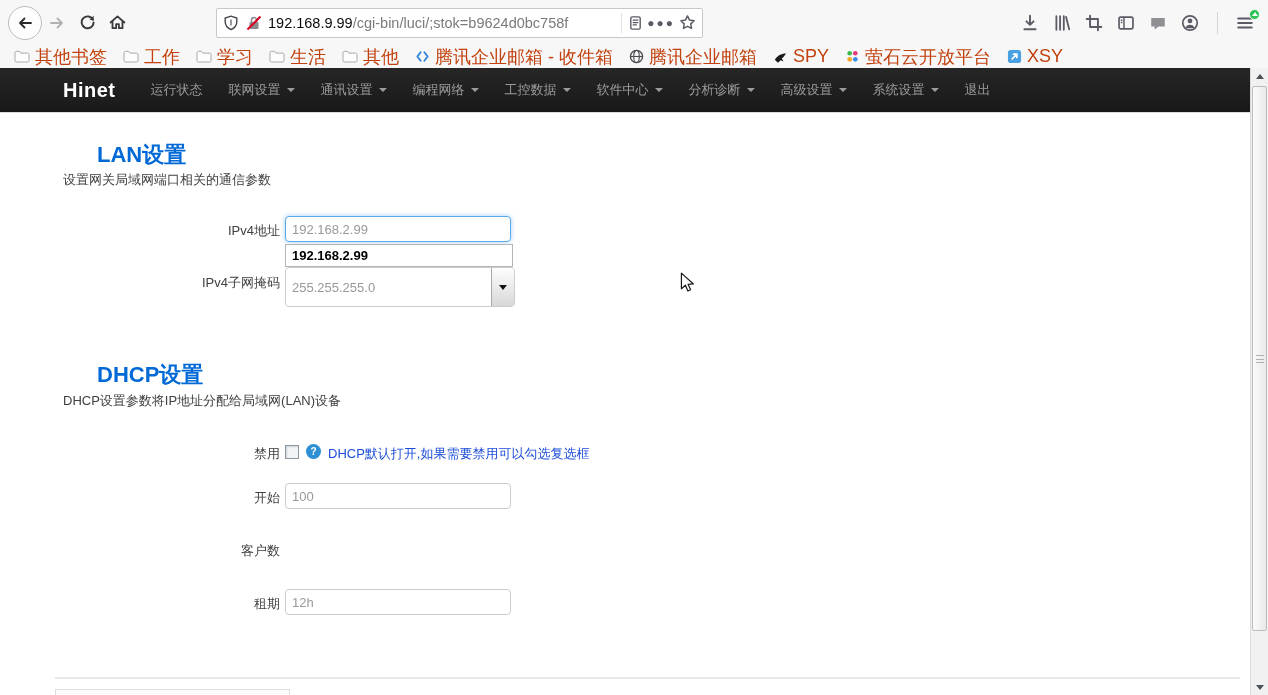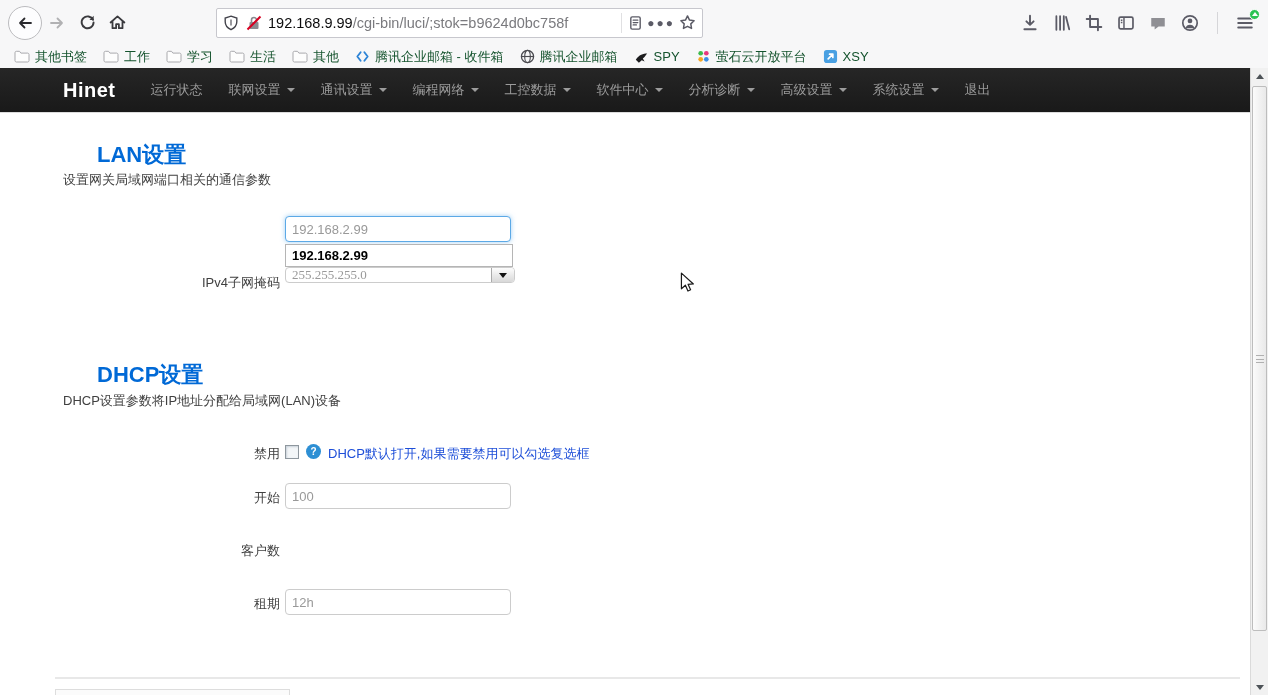--- a/index.html
+++ b/index.html
@@ -29,21 +29,21 @@
 
   .tb-icons { margin-left:auto; display:flex; align-items:center; gap:14px; }
   .tb-sep { width:1px; height:22px; background:#d6d6d9; margin-left:4px; }
   .menu-wrap { position:relative; margin-left:4px; margin-right:6px; }
   .badge { position:absolute; top:-5px; right:-6px; width:11px; height:11px; border-radius:50%;
            background:#2bc253; border:1px solid #fff; display:flex; align-items:center; justify-content:center; }
   .badge i { width:0; height:0; border-left:3px solid transparent; border-right:3px solid transparent;
              border-bottom:4px solid #fff; display:block; }
 
   .bookmarks { height:23px; background:#f7f7f8; display:flex; align-items:center; padding:0 6px;
-               font-size:13px; color:#14532d; }
+               font-size:18px; color:#c2410c; }
   .bm { display:flex; align-items:center; gap:5px; padding:0 8px; white-space:nowrap; }
 
   
   .content-wrap { position:relative; height:627px; display:flex; }
   .page { position:relative; flex:1; background:#fff; overflow:hidden; }
 
   .navbar { height:44px; background:linear-gradient(#262626,#191919); display:flex; align-items:center;
             box-shadow:0 1px 0 #dcdcdc; }
   .brand { color:#fff; font-size:20px; font-weight:600; margin-left:63px; margin-right:22px; letter-spacing:.5px; }
   .nav-item { color:#9c9c9c; font-size:13px; padding:0 13px; line-height:44px; display:flex; align-items:center; cursor:pointer; }
@@ -52,22 +52,22 @@
 
   .abs { position:absolute; }
   .sec-title { font-size:22px; font-weight:bold; color:#0069d6;margin-left:34px; }
   .sec-sub { font-size:13px; color:#404040; }
   .f-label { left:80px; width:200px; text-align:right; font-size:13px; color:#404040; }
   .f-input { left:285px; width:226px; height:26px; border:1px solid #ccc; border-radius:4px;
              font-size:13px; color:#999; padding:0 6px; outline:none; font-family:inherit; background:#fff; }
   .f-input.focused { border-color:#5ca9e6; box-shadow:0 0 5px rgba(82,168,236,.55); }
   .suggest { left:285px; width:228px; background:#fff; border:1px solid #b5b5b5; z-index:5; }
   .suggest-item { font-size:13px; font-weight:bold; color:#000; padding:3px 6px; }
-  .sel { left:285px; width:230px; height:16px; border:1px solid #ccc; border-radius:4px; background:#fff;
-         display:flex; align-items:center; font-size:13px; color:#999; padding-left:6px; position:absolute; overflow:hidden;font-family:Liberation Serif, serif; }
+  .sel { left:285px; width:230px; height:40px; border:1px solid #ccc; border-radius:4px; background:#fff;
+         display:flex; align-items:center; font-size:13px; color:#999; padding-left:6px; position:absolute; overflow:hidden; }
   .sel-btn { margin-left:auto; width:23px; height:100%; border-left:1px solid #aaa;
              background:linear-gradient(#fdfdfd,#d8d8d8); display:flex; align-items:center; justify-content:center; }
   .tri-dn { width:0; height:0; border-left:4px solid transparent; border-right:4px solid transparent; border-top:5px solid #111; }
 
   .chk { left:285px; width:14px; height:14px; border:1px solid #8e979e; background:#f3f6f8;
          box-shadow:inset 1px 1px 2px rgba(120,140,160,.35); }
   .help-ic { width:15px; height:15px; border-radius:50%; background:#2d8fd4; color:#fff; font-size:10px;
              font-weight:bold; display:flex; align-items:center; justify-content:center; }
   .hint { font-size:13px; color:#1d4ed8; }
 
@@ -285,20 +285,21 @@
           <i class="caret"></i>
         </span>
       <span class="nav-item">
           <span>退出</span>
         </span>
     </nav>
 
     <div class="abs sec-title" style="left:63px; top:72px;">LAN设置</div>
     <div class="abs sec-sub" style="left:63px; top:103px;">设置网关局域网端口相关的通信参数</div>
 
+    <div class="abs f-label" style="top:154px;">IPv4地址</div>
     <input class="abs f-input focused" style="top: 148px;" value="192.168.2.99">
 
     <div class="abs suggest" style="top:176px;">
       <div class="suggest-item">192.168.2.99</div>
     </div>
 
     <div class="abs f-label" style="top:206px;">IPv4子网掩码</div>
     <div class="sel" style="top:199px;">
       <span>255.255.255.0</span>
       <span class="sel-btn">

